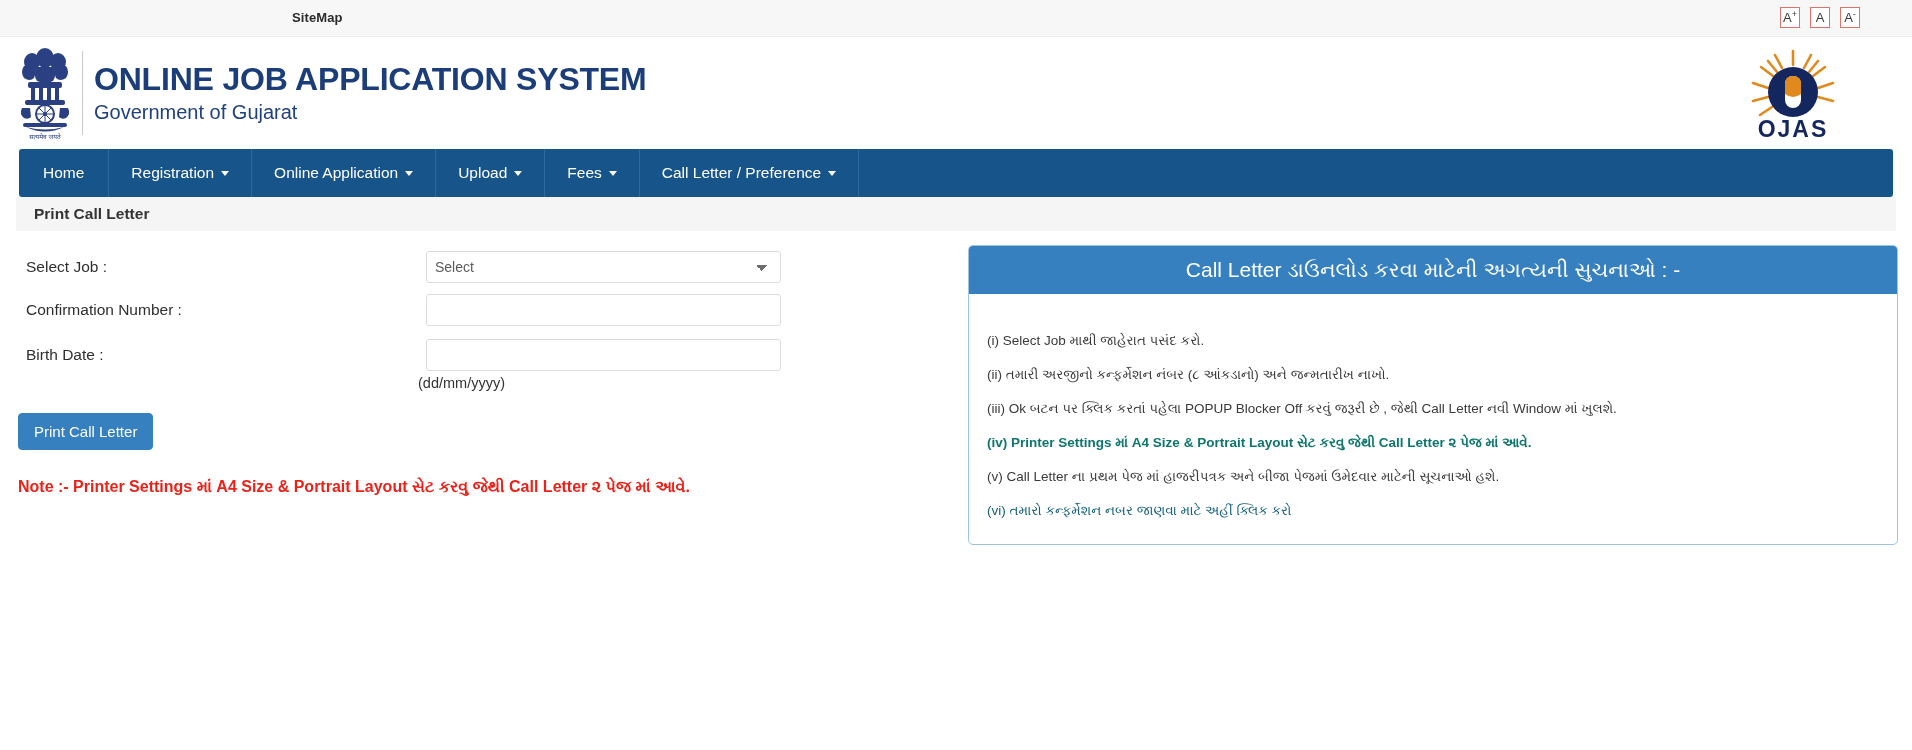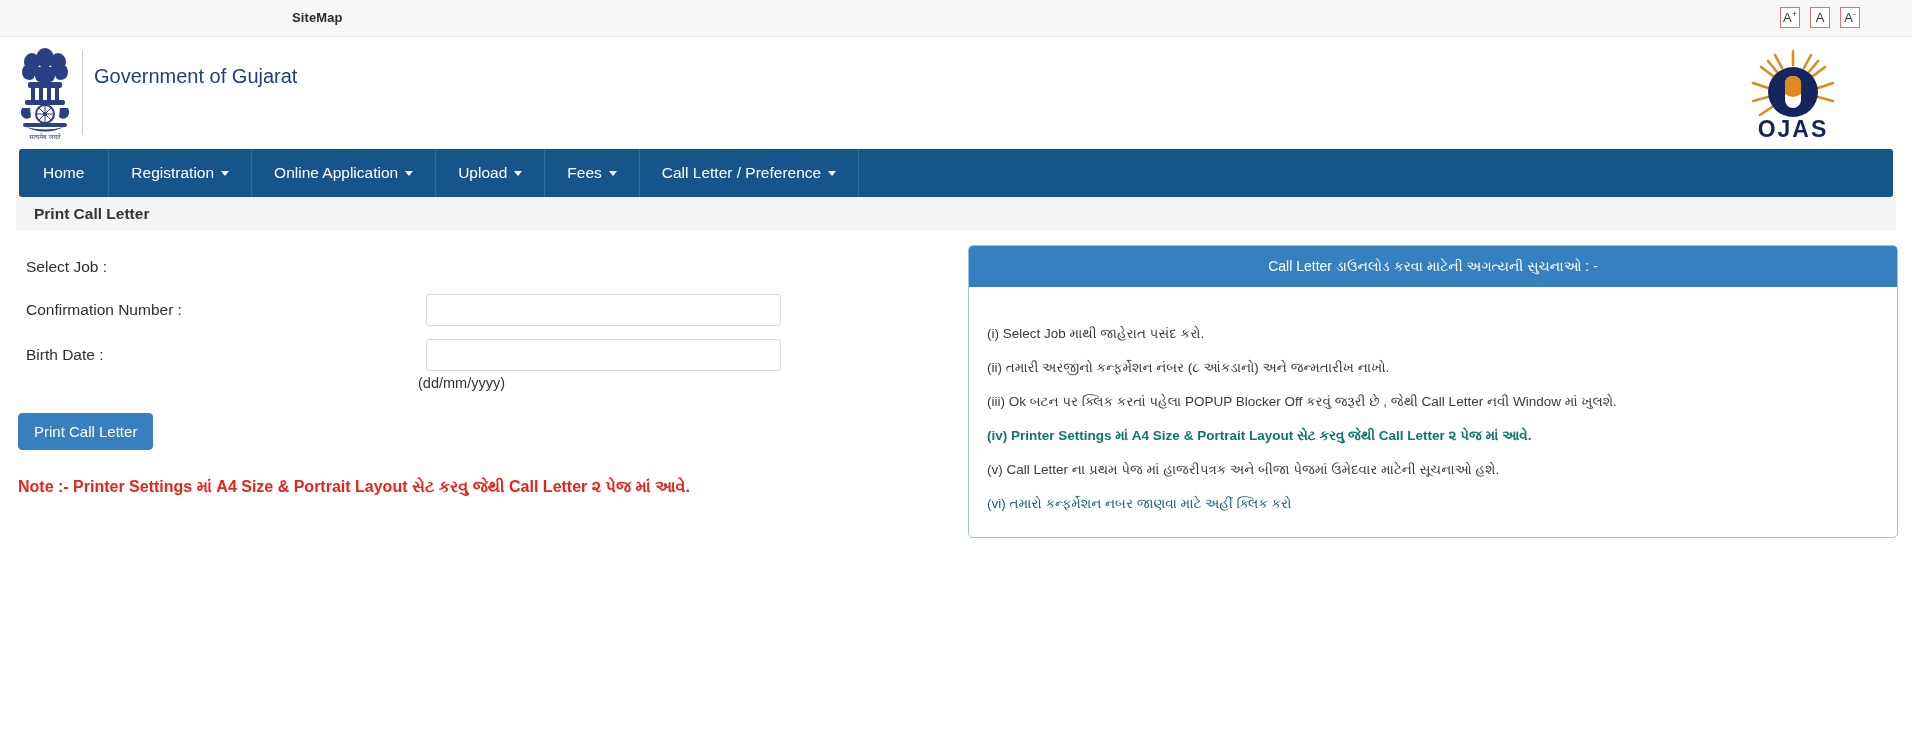--- a/index.html
+++ b/index.html
@@ -223,21 +223,21 @@
     width: 930px;
     border: 1px solid #9dc3e0;
     border-radius: 5px;
     background: #ffffff;
     overflow: hidden;
   }
   .instr-head {
     background: #3680bf;
     color: #ffffff;
     text-align: center;
-    font-size: 14px;
+    font-size: 21px;
     padding: 12px 10px;
   }
   .instr-body {
     padding: 30px 18px 16px 18px;
   }
   .instr-item {
     font-size: 13.5px;
     color: #3a3a3a;
     line-height: 18px;
     padding: 8px 0;
@@ -292,20 +292,21 @@
         <path d="M52 62 q3 6 -2 10 q-4 2 -7 -1 l1 -9 z"></path>
 
         <rect x="7" y="77" width="44" height="4" rx="2"></rect>
         <path d="M10 81 q19 9 38 0 q-19 5 -38 0 z"></path>
       </g>
       <text x="29" y="93" font-family="'Liberation Sans', sans-serif" font-size="6.5" fill="#2b3f83" text-anchor="middle">सत्यमेव जयते</text>
     </svg>
   </div>
   <div class="emblem-divider"></div>
   <div class="brand-block">
+    <div class="brand-title">ONLINE JOB APPLICATION SYSTEM</div>
     <div class="brand-sub">Government of Gujarat</div>
   </div>
   <div class="ojas-wrap">
     <svg width="106" height="100" viewBox="0 0 106 100">
       <g stroke="#e08a1e" stroke-width="2.6" stroke-linecap="round">
         <line x1="53" y1="6" x2="53" y2="20"></line>
         <line x1="35" y1="10" x2="42" y2="23"></line>
         <line x1="71" y1="10" x2="64" y2="23"></line>
         <line x1="21" y1="22" x2="33" y2="31"></line>
         <line x1="85" y1="22" x2="73" y2="31"></line>
@@ -354,20 +355,25 @@
 <div class="page-title-bar">
   <span class="page-title">Print Call Letter</span>
 </div>
 
 <div class="content">
 
   <div class="form-col">
 
     <div class="form-row">
       <label class="form-label">Select Job :</label>
+      <div class="form-control">
+        <select class="form-field">
+          <option>Select</option>
+        </select>
+      </div>
     </div>
 
     <div class="form-row">
       <label class="form-label">Confirmation Number :</label>
       <div class="form-control">
         <input class="form-field" type="text" value="" style="">
       </div>
     </div>
 
     <div class="form-row row-dob">

